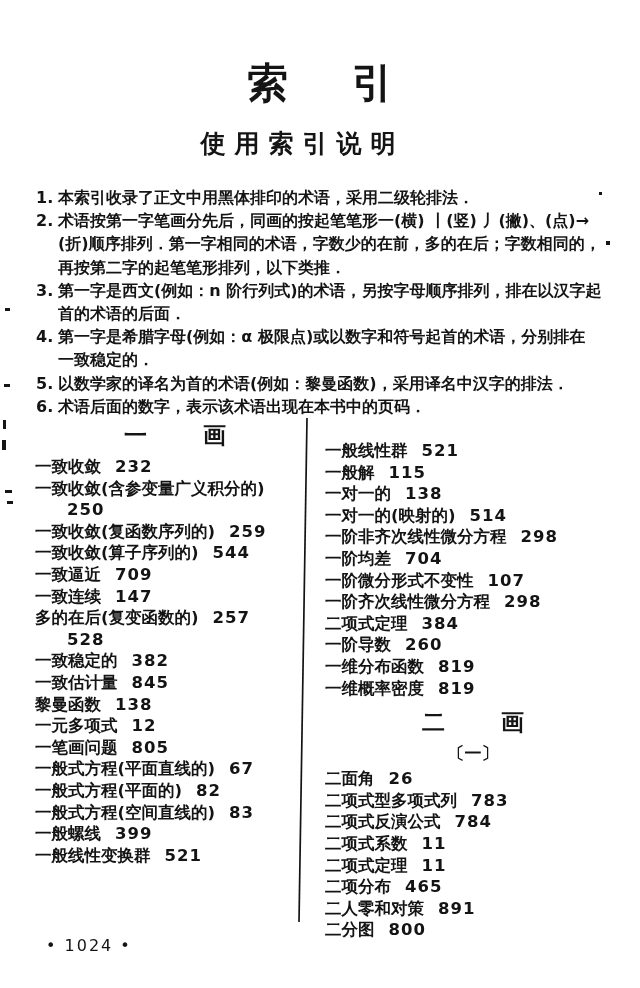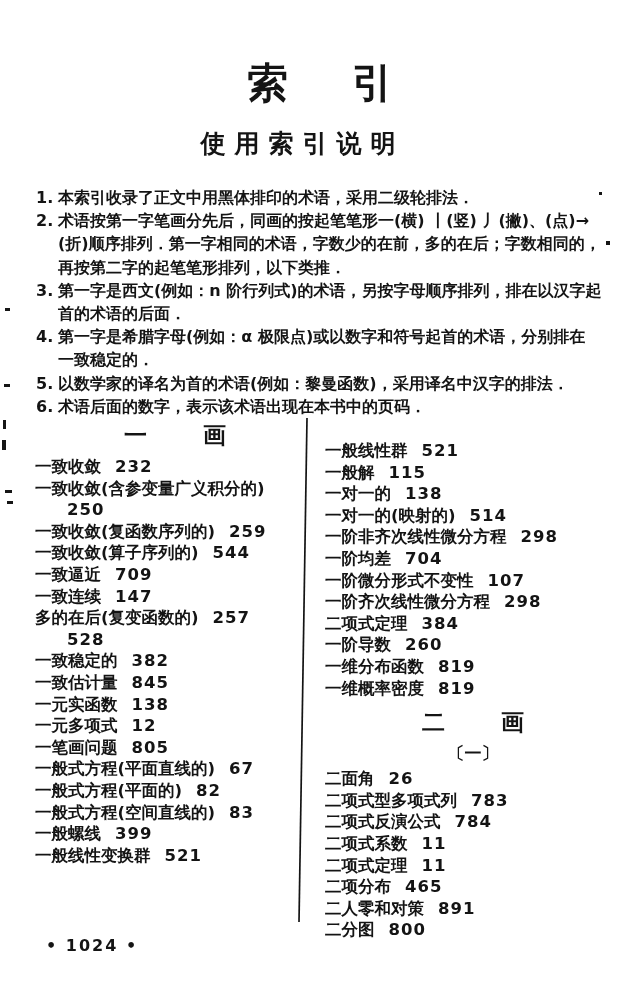--- a/index.html
+++ b/index.html
@@ -37,21 +37,21 @@
   .col-subheader{
     text-align:center;font-size:17px;font-weight:700;height:27px;line-height:24px;
   }
   .entry{font-size:16.5px;font-weight:700;line-height:21.6px;white-space:nowrap;}
   .entry .page{margin-left:14px;letter-spacing:1px;}
   .pageline{padding-left:16px;}
   .pageline .page{margin-left:16px;}
   .divider-svg{position:absolute;top:0;left:0;pointer-events:none;}
   .footer{
     position:absolute;top:936px;left:46px;
-    font-size:16px;font-weight:700;letter-spacing:2px;white-space:nowrap;
+    font-size:16px;font-weight:400;letter-spacing:2px;white-space:nowrap;
   }
   .artifact{position:absolute;background:#161616;}
   .a1{left:606px;top:241px;width:4px;height:4px;}
   .a2{left:599px;top:192px;width:3px;height:3px;}
   .a3{left:5px;top:308px;width:5px;height:3px;}
   .a4{left:4px;top:384px;width:6px;height:3px;}
   .a5{left:3px;top:420px;width:3px;height:9px;}
   .a6{left:2px;top:440px;width:4px;height:10px;}
   .a7{left:5px;top:490px;width:7px;height:3px;}
   .a8{left:7px;top:501px;width:6px;height:3px;}
@@ -119,21 +119,21 @@
       <div class="entry"><span class="term">一致收敛</span><span class="page">232</span></div>
       <div class="entry"><span class="term">一致收敛(含参变量广义积分的)</span><div class="pageline"><span class="page">250</span></div></div>
       <div class="entry"><span class="term">一致收敛(复函数序列的)</span><span class="page">259</span></div>
       <div class="entry"><span class="term">一致收敛(算子序列的)</span><span class="page">544</span></div>
       <div class="entry"><span class="term">一致逼近</span><span class="page">709</span></div>
       <div class="entry"><span class="term">一致连续</span><span class="page">147</span></div>
       <div class="entry"><span class="term">多的在后(复变函数的)</span><span class="page">257</span></div>
       <div class="entry"><div class="pageline"><span class="page">528</span></div></div>
       <div class="entry"><span class="term">一致稳定的</span><span class="page">382</span></div>
       <div class="entry"><span class="term">一致估计量</span><span class="page">845</span></div>
-      <div class="entry"><span class="term">一元实函数</span><span class="page">138</span></div>
+      <div class="entry"><span class="term">黎曼函数</span><span class="page">138</span></div>
       <div class="entry"><span class="term">一元多项式</span><span class="page">12</span></div>
       <div class="entry"><span class="term">一笔画问题</span><span class="page">805</span></div>
       <div class="entry"><span class="term">一般式方程(平面直线的)</span><span class="page">67</span></div>
       <div class="entry"><span class="term">一般式方程(平面的)</span><span class="page">82</span></div>
       <div class="entry"><span class="term">一般式方程(空间直线的)</span><span class="page">83</span></div>
       <div class="entry"><span class="term">一般螺线</span><span class="page">399</span></div>
       <div class="entry"><span class="term">一般线性变换群</span><span class="page">521</span></div>
     </div>
   <div class="col col-right" id="col-right">
       <div class="entry"><span class="term">一般线性群</span><span class="page">521</span></div>

